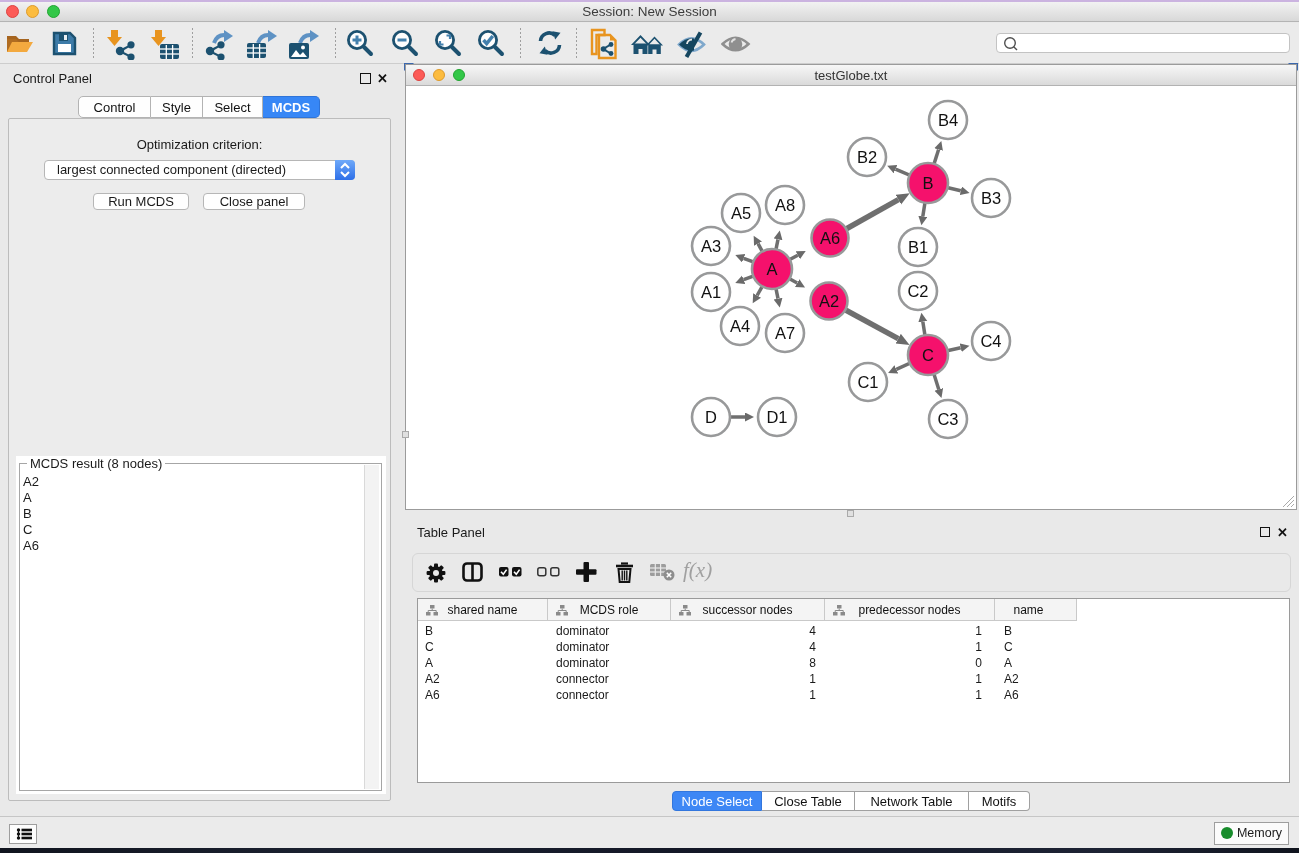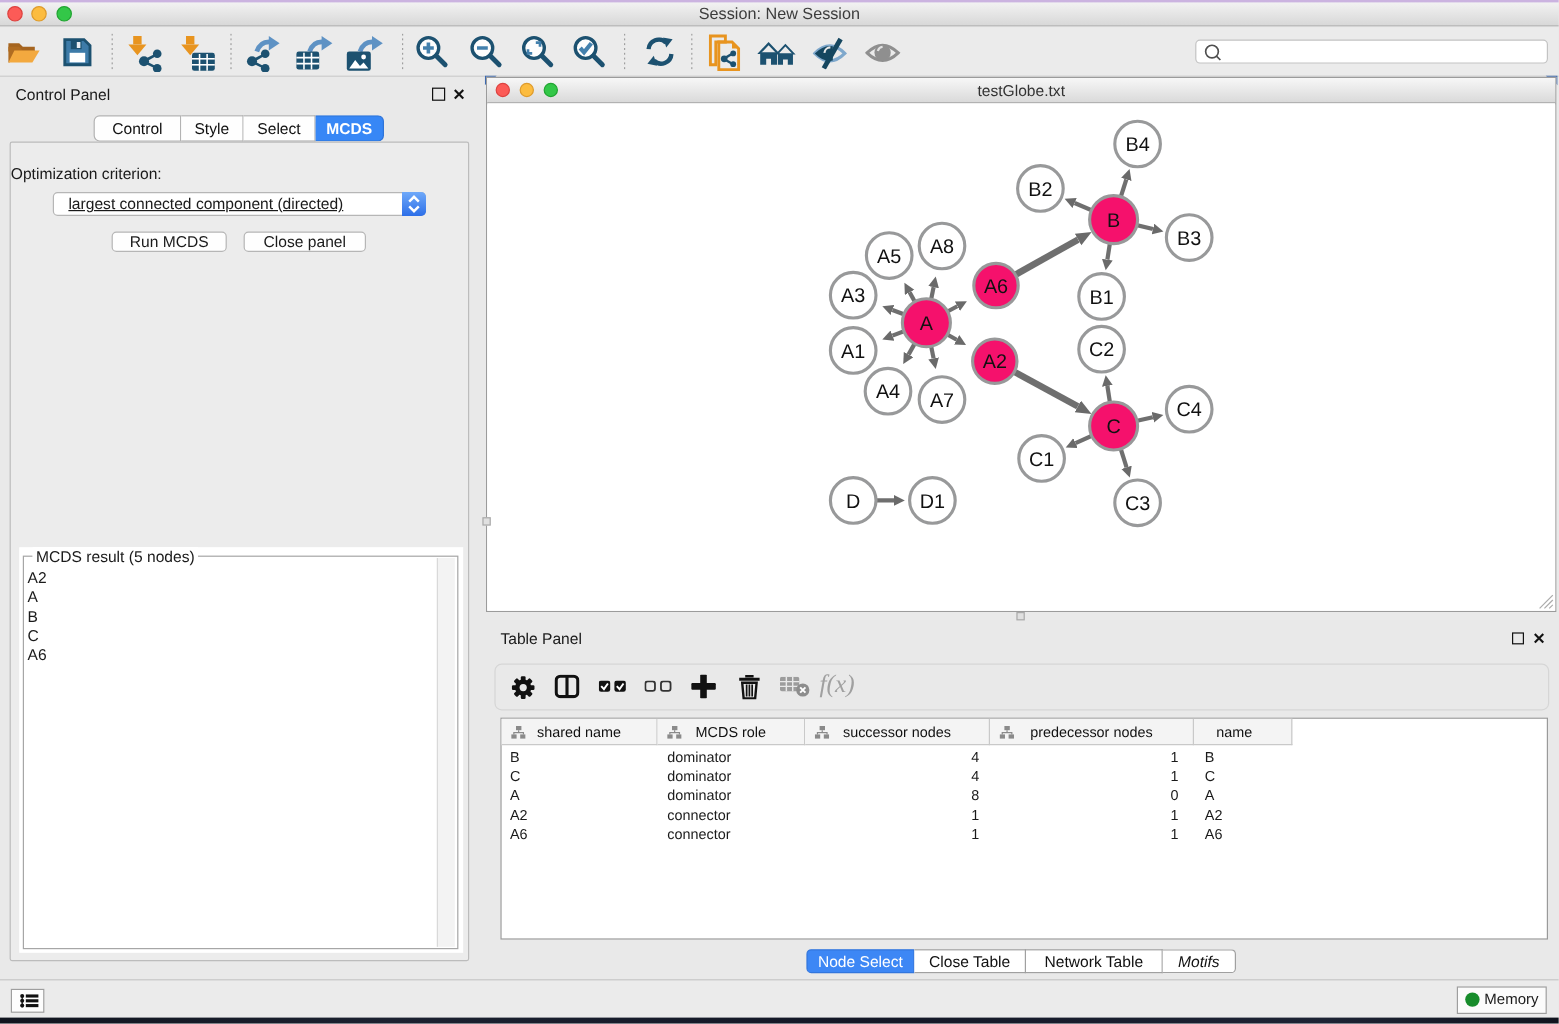--- a/index.html
+++ b/index.html
@@ -17,22 +17,22 @@
 #toolbar { left:0; top:23px; width:1299px; height:41px; background:#ebebeb; border-bottom:1px solid #cdcdcd; }
 .tbsep { top:28px; width:1px; height:32px; background-image:linear-gradient(#9f9f9f 40%, rgba(0,0,0,0) 0%); background-size:1px 4px; }
 #searchbox { left:996px; top:33px; width:294px; height:20px; background:#fff; border:1px solid #c3c3c3; border-radius:4px; }
 
 #cp-title { left:13px; top:71px; font-size:13px; color:#1a1a1a; }
 .panicon { font-size:13px; color:#111; }
 .tabs { height:22px; font-size:13px; }
 .tab { position:absolute; top:0; height:22px; line-height:21px; text-align:center; background:#fefefe; border:1px solid #b3b3b3; color:#111; }
 .tab.sel { background:#3787f6; border-color:#2f74d8; color:#fff;font-weight:bold; }
 #cp-box { left:8px; top:118px; width:383px; height:683px; background:#ececec; border:1px solid #bcbcbc; border-radius:2px; }
-#optlabel { left:0; top:18px; width:381px; font-size:13px; }
-#dropdown { left:35px; top:41px; width:311px; height:20px; background:#fff; border:1px solid #b6b6b6; border-radius:4px; font-size:13px; line-height:18px; padding-left:12px;text-decoration:underline; }
+#optlabel { left:0; top:18px; width:381px; text-align:center; font-size:13px; }
+#dropdown { left:35px; top:41px; width:311px; height:20px; background:#fff; border:1px solid #b6b6b6; border-radius:4px; font-size:13px; line-height:18px; padding-left:12px; }
 #dropdown .spin { position:absolute; right:-1px; top:-1px; width:20px; height:20px; border-radius:0 4px 4px 0; background:linear-gradient(#6fa9f9,#2d6fe8); }
 .btn { position:absolute; height:17px; background:#fefefe; border:1px solid #b6b6b6; border-radius:4px; font-size:13px; text-align:center; line-height:15px; }
 #resultwrap { left:7px; top:337px; width:370px; height:338px; background:#fff; }
 #fieldset { position:absolute; left:3px; top:7px; right:4px; bottom:3px; border:1px solid #a6a6a6; }
 #legend { position:absolute; left:7px; top:-8px; background:#fff; padding:0 3px; font-size:13px; }
 #mlist { position:absolute; left:3px; top:10px; font-size:13px; line-height:16px; }
 #mscroll { position:absolute; right:2px; top:1px; width:15px; bottom:1px; background:#f3f3f3; border-left:1px solid #d9d9d9; }
 
 #netwin { left:405px; top:64px; width:892px; height:446px; background:#fff; border:1px solid #9b9b9b; }
 #nettitle { position:absolute; left:0; top:0; right:0; height:21px; background:linear-gradient(#f7f7f7,#dadada); border-bottom:1px solid #b2b2b2; }
@@ -242,21 +242,21 @@
         <svg width="20" height="20">
           <path d="M6,8 L10,4 L14,8" fill="none" stroke="#fff" stroke-width="2"></path>
           <path d="M6,12 L10,16 L14,12" fill="none" stroke="#fff" stroke-width="2"></path>
         </svg>
       </div>
   </div>
   <div class="btn" style="left:84px; top:74px; width:96px;">Run MCDS</div>
   <div class="btn" style="left:194px; top:74px; width:102px;">Close panel</div>
   <div class="abs" id="resultwrap">
     <div id="fieldset">
-        <div id="legend">MCDS result (5 nodes)</div>
+        <div id="legend">MCDS result (8 nodes)</div>
       <div id="mlist">A2<br>A<br>B<br>C<br>A6</div>
       <div id="mscroll"></div>
     </div>
   </div>
 </div>
 
 <svg class="abs" style="left:404px;top:63px" width="10" height="10">
     <path d="M0,0 h10 l-4,4 h-2 l-4,4 z" fill="#2a5caa" opacity="0.9"></path>
   </svg>
 <svg class="abs" style="left:1288px;top:63px" width="10" height="10">
@@ -488,21 +488,21 @@
 <div class="td" style="left:7px;top:88px;width:120px;">A6</div>
 <div class="td" style="left:138px;top:88px;width:110px;">connector</div>
 <div class="td" style="left:253px;top:88px;width:145px;text-align:right;">1</div>
 <div class="td" style="left:407px;top:88px;width:157px;text-align:right;">1</div>
 <div class="td" style="left:586px;top:88px;width:60px;">A6</div>
 </div>
 <div class="abs tabs" style="left:0; top:791px;">
   <div class="bt sel" style="left:672px; width:90px; border-radius:4px 0 0 4px;">Node Select</div>
   <div class="bt" style="left:762px; width:93px; border-left:none;">Close Table</div>
   <div class="bt" style="left:855px; width:114px; border-left:none;">Network Table</div>
-  <div class="bt" style="left:969px; width:61px; border-left:none; border-radius:0 4px 4px 0;font-style:italic;">Motifs</div>
+  <div class="bt" style="left:969px; width:61px; border-left:none; border-radius:0 4px 4px 0;">Motifs</div>
 </div>
 
 <div class="abs" id="statusbar"></div>
 <div class="abs" id="listbtn">
     <svg width="26" height="18" style="position:absolute;left:3px;top:2px">
       <g fill="#111">
         <circle cx="5.5" cy="3" r="1.7"></circle>
         <rect x="8.5" y="1.7" width="10.5" height="2.6"></rect>
         <circle cx="5.5" cy="7" r="1.7"></circle>
         <rect x="8.5" y="5.7" width="10.5" height="2.6"></rect>

